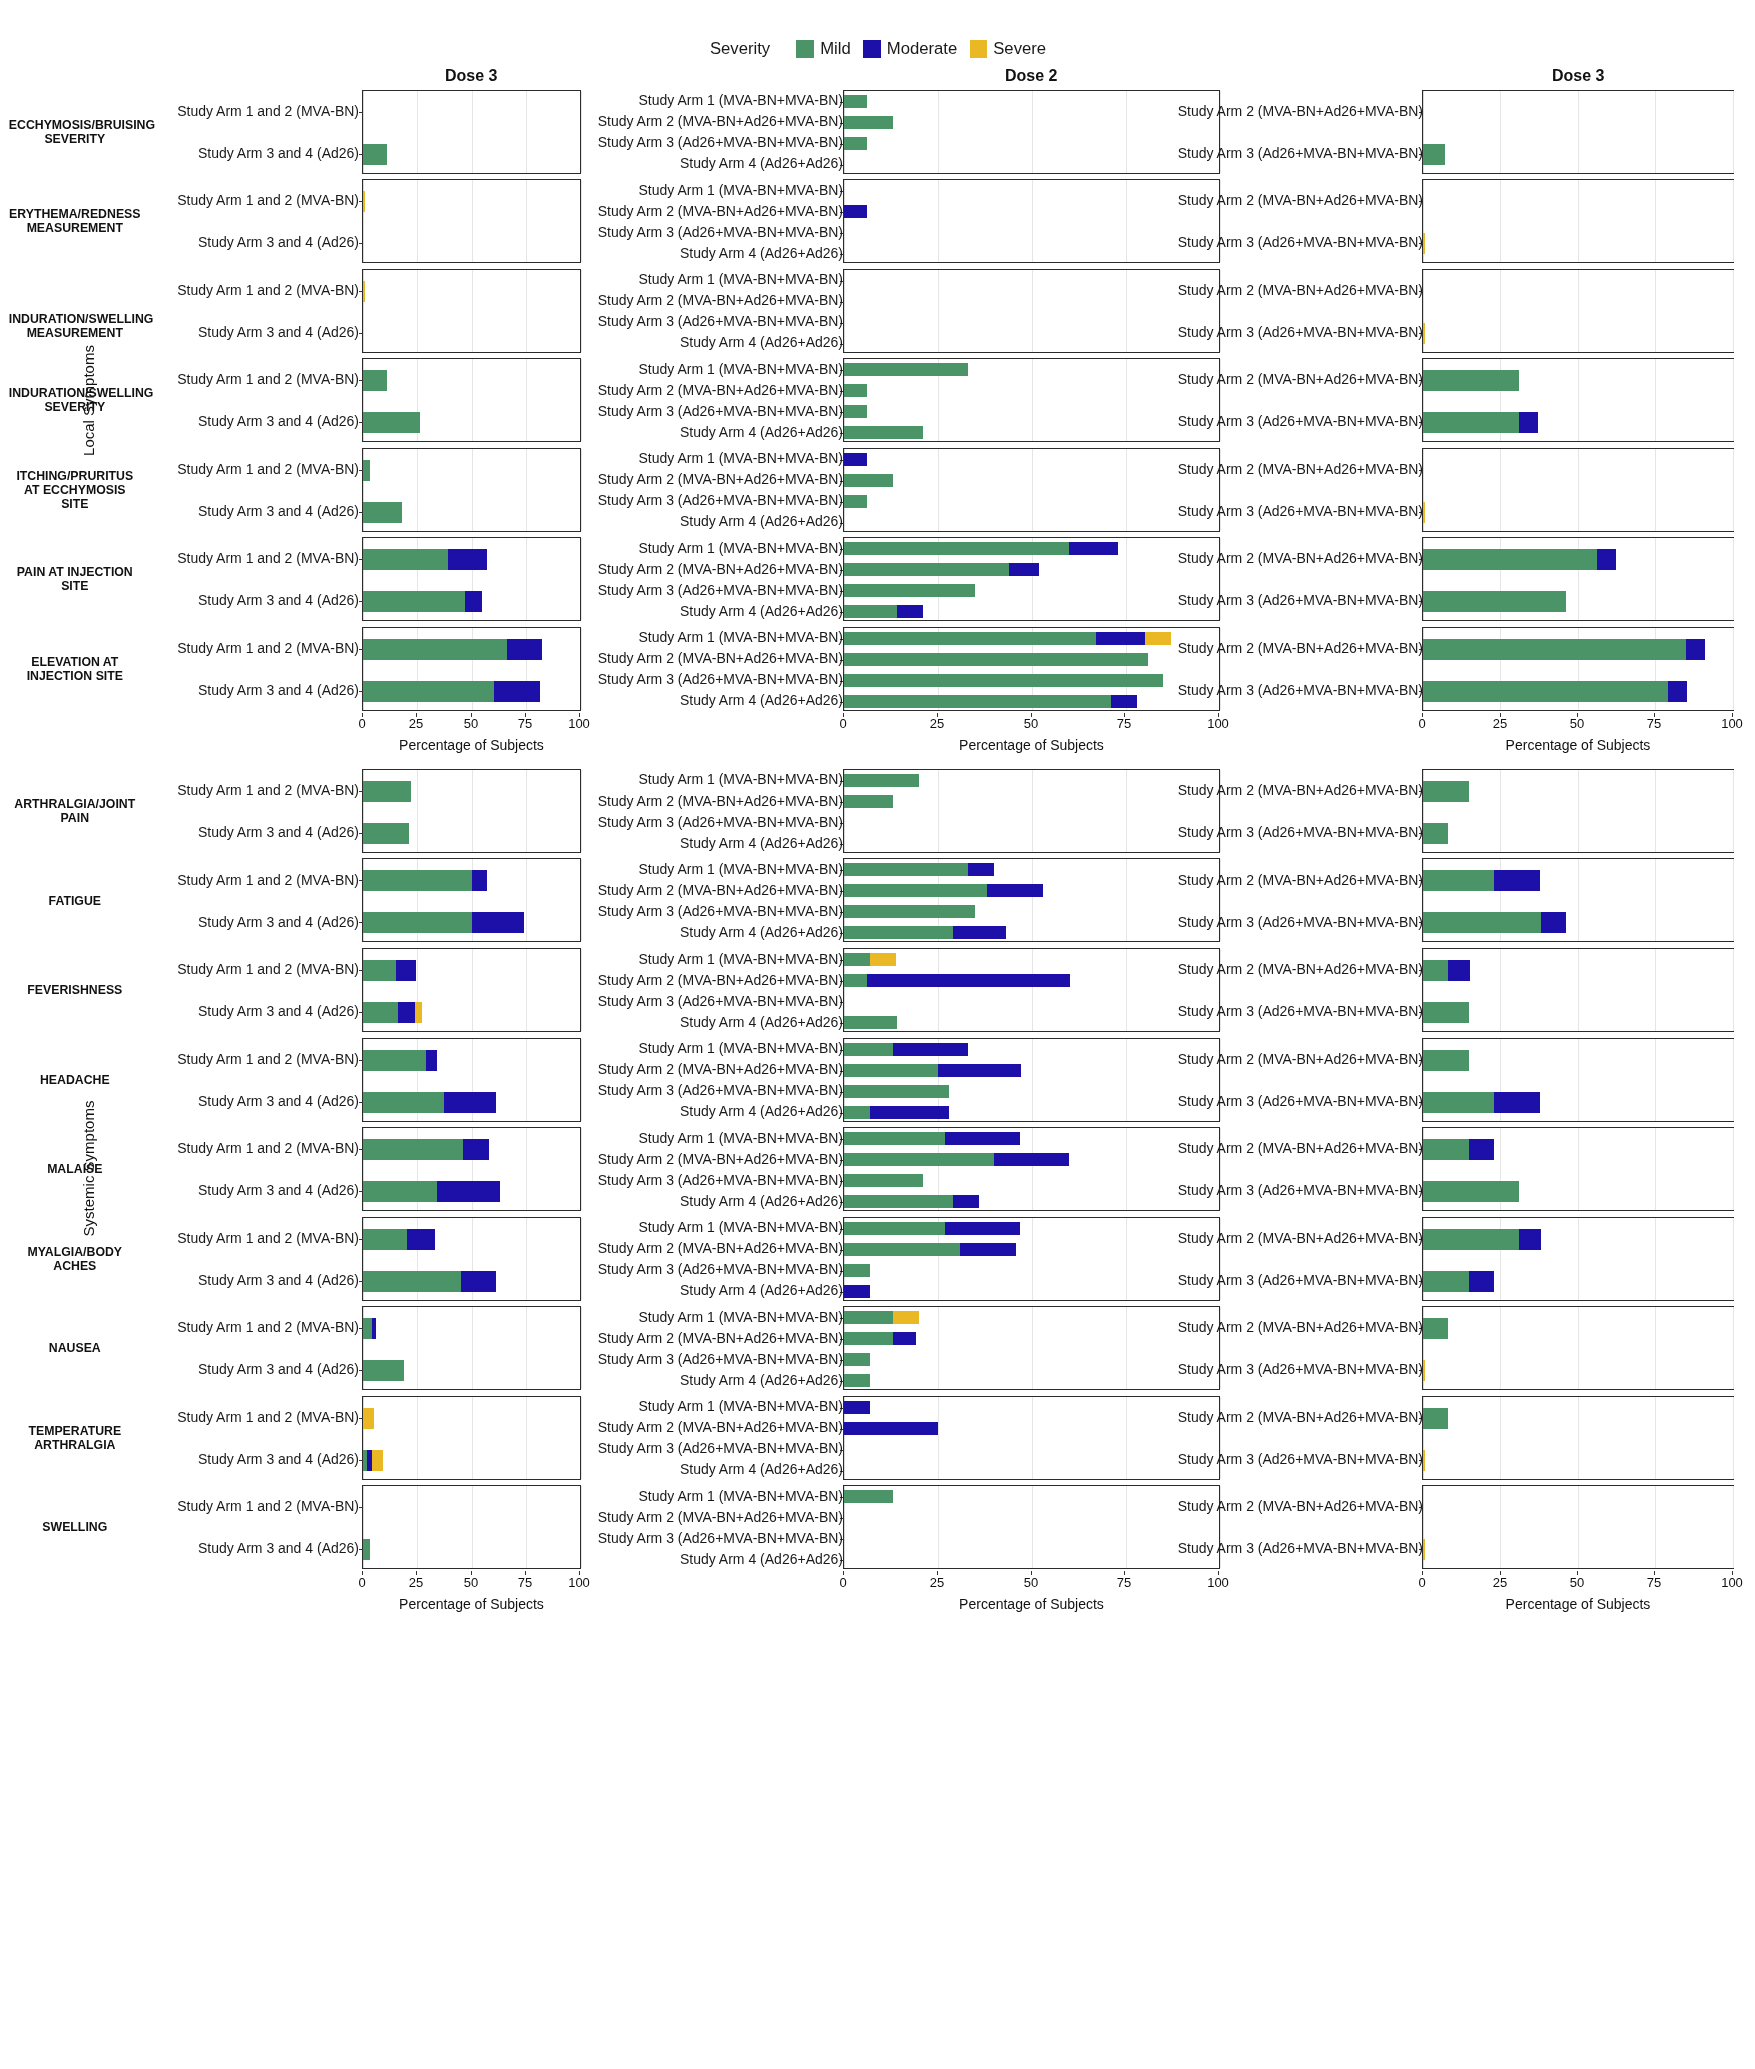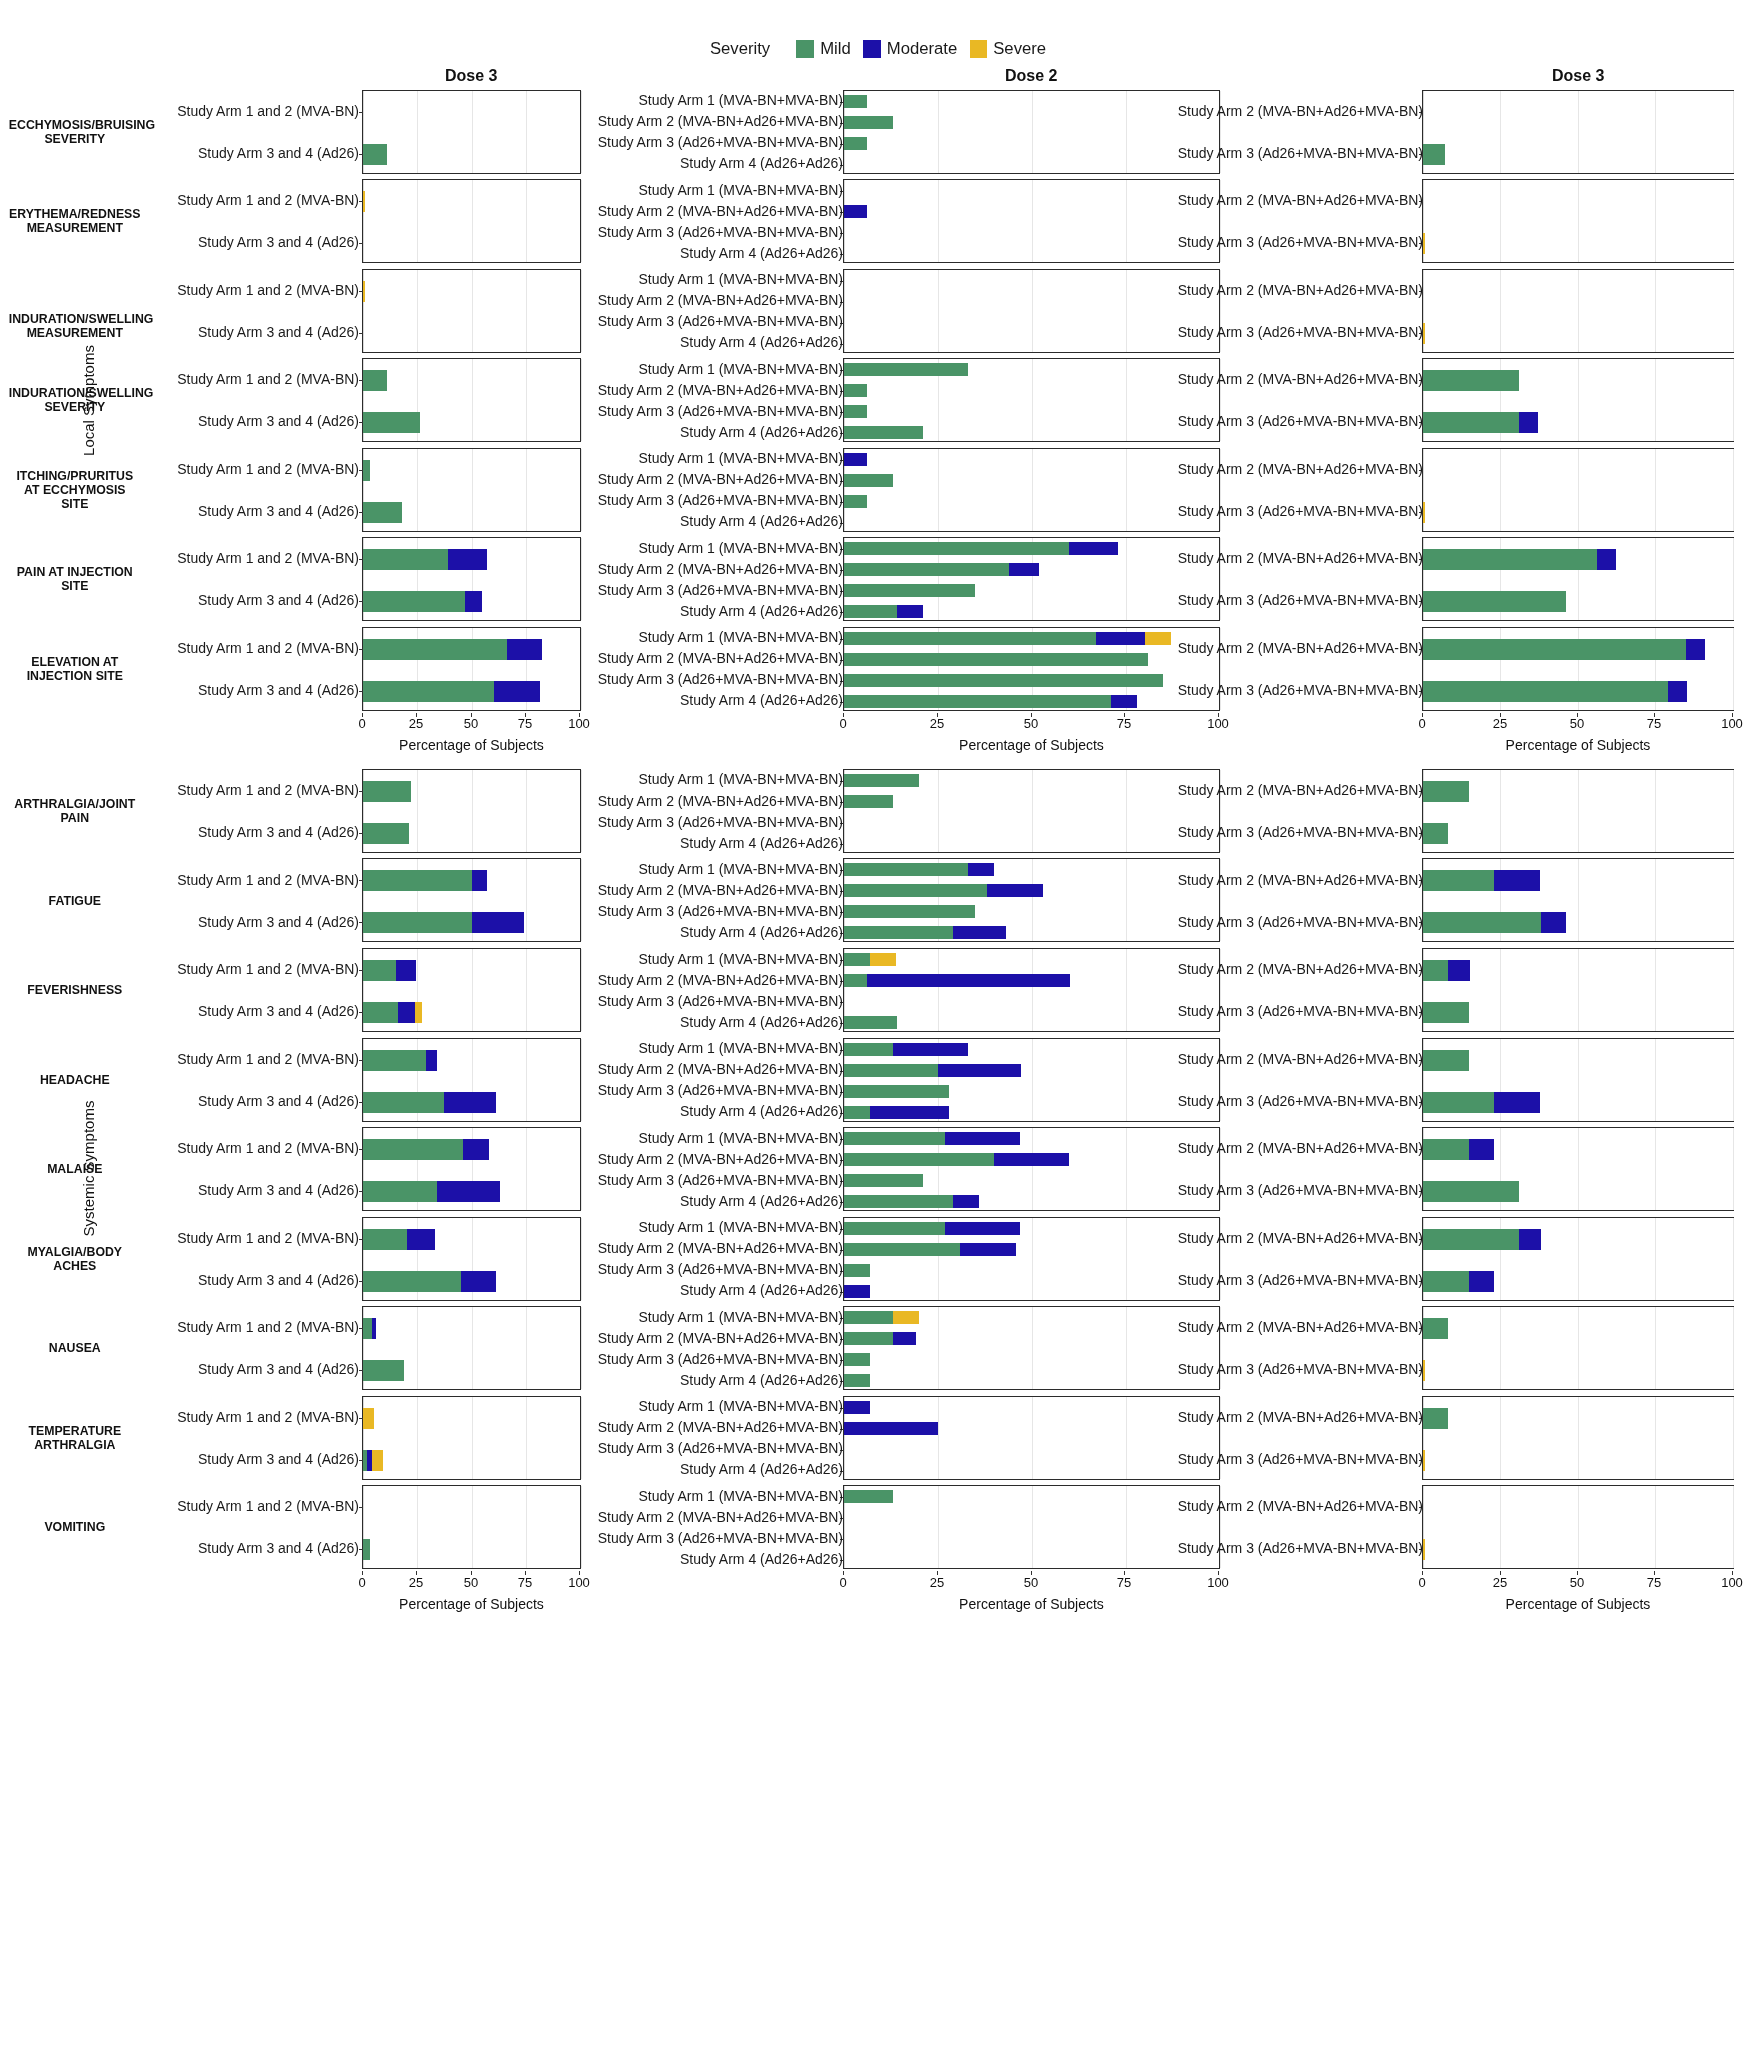--- a/index.html
+++ b/index.html
@@ -765,21 +765,21 @@
         <div class="gridv" style="left: 155px;"></div>
         <div class="gridv" style="left: 232px;"></div>
         <div class="gridv" style="left: 310px;"></div>
         <div class="tickmark" style="left: -4.4px; width: 4.4px; height: 0.9px; top: 21px;"></div>
         <div style="position: absolute; left: 0px; width: 25px; top: 10.5px; height: 21px; background: rgb(74, 148, 103);"></div>
         <div class="tickmark" style="left: -4.4px; width: 4.4px; height: 0.9px; top: 63px;"></div>
         <div style="position: absolute; left: 0px; width: 1.8px; top: 53px; height: 21px; background: rgb(233, 184, 36);"></div>
       </div>
       <div class="rowlabel" style="position: absolute; left: 1146px; width: 277px; text-align: right; right: auto; top: 1417px;">Study Arm 2 (MVA-BN+Ad26+MVA-BN)</div>
       <div class="rowlabel" style="position: absolute; left: 1146px; width: 277px; text-align: right; right: auto; top: 1459px;">Study Arm 3 (Ad26+MVA-BN+MVA-BN)</div>
-      <div class="sympt" style="top: 1527px; left: 8.8px; width: 132px;">VOMITING</div>
+      <div class="sympt" style="top: 1527px; left: 8.8px; width: 132px;">SWELLING</div>
       <div class="strip" style="position: absolute; left: 362px; top: 1485px; width: 219px; height: 84px;">
         <div class="gridv zero" style="left: 0px;"></div>
         <div class="gridv" style="left: 54px;"></div>
         <div class="gridv" style="left: 109px;"></div>
         <div class="gridv" style="left: 163px;"></div>
         <div class="gridv" style="left: 218px;"></div>
         <div class="tickmark" style="left: -4.4px; width: 4.4px; height: 0.9px; top: 21px;"></div>
         <div class="tickmark" style="left: -4.4px; width: 4.4px; height: 0.9px; top: 63px;"></div>
         <div style="position: absolute; left: 0px; width: 6.5px; top: 53px; height: 21px; background: rgb(74, 148, 103);"></div>
       </div>

